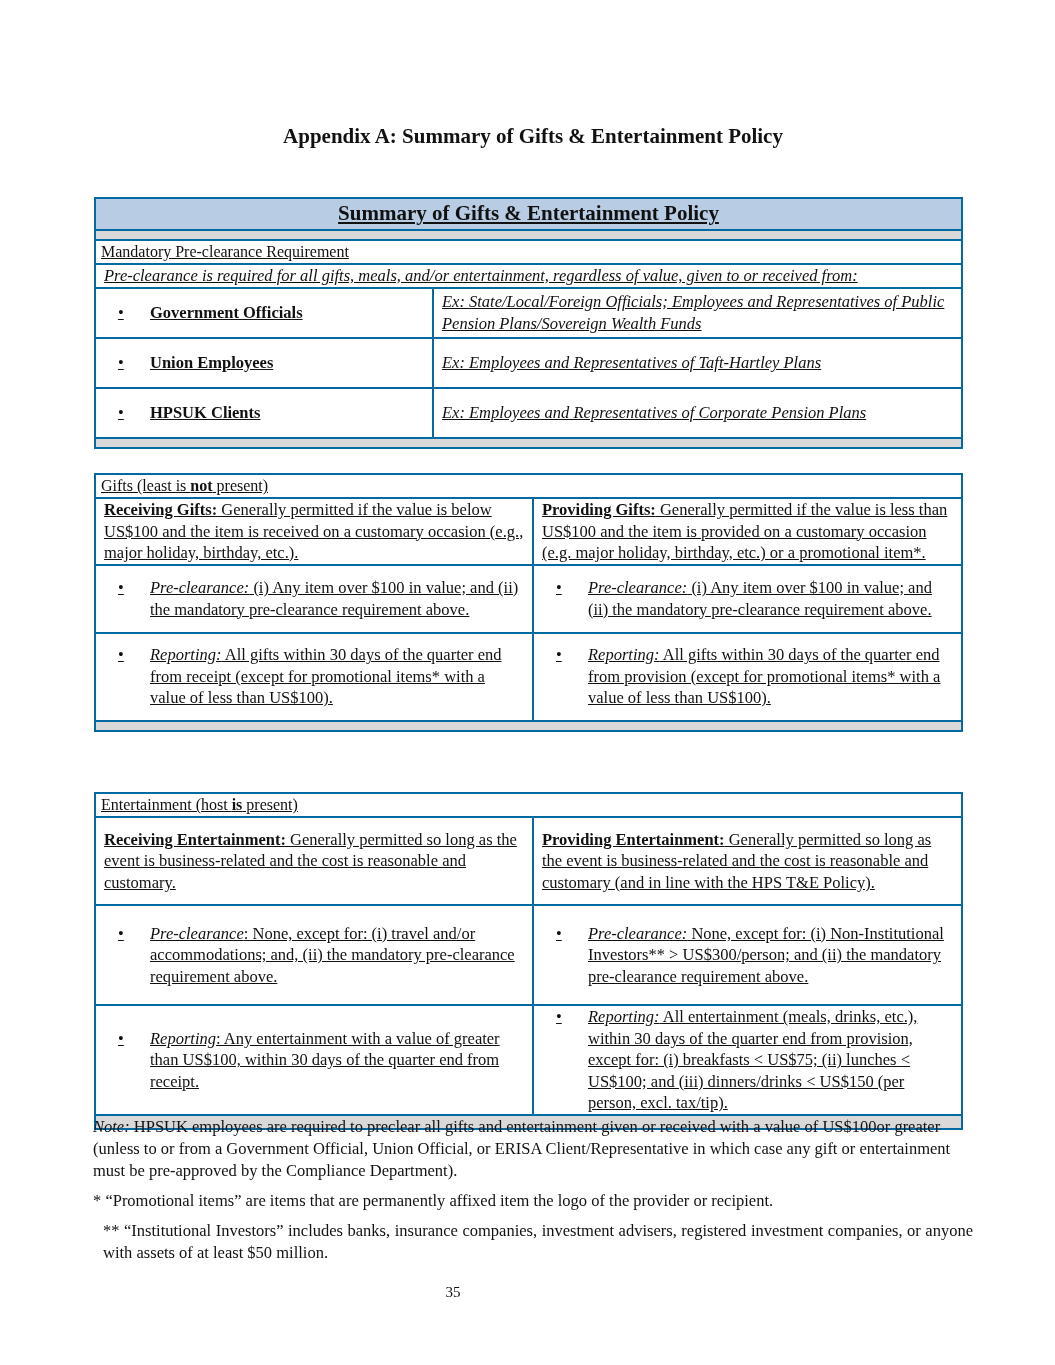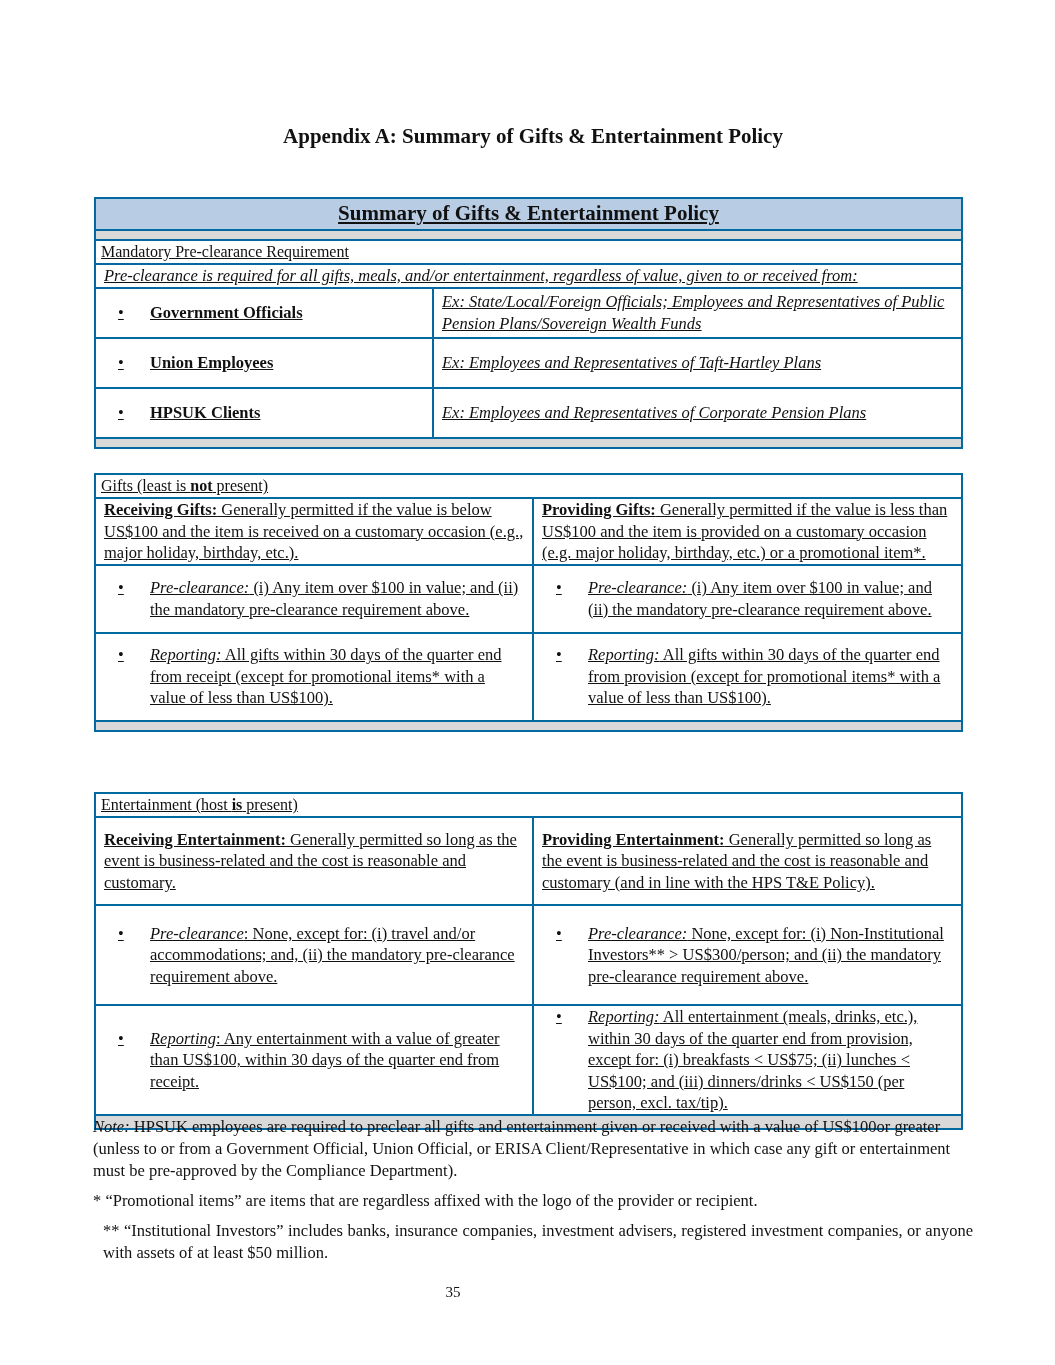--- a/index.html
+++ b/index.html
@@ -160,16 +160,16 @@
           </div>
         </td>
   </tr>
   <tr class="sep">
         <td colspan="2" style="height:12px;"></td>
       </tr>
 </tbody>
   </table>
 
 <div class="notes"><span class="lbl-i">Note:</span><span> HPSUK employees are required to preclear all gifts and entertainment given or received with a value of US$100or greater (unless to or from a Government Official, Union Official, or ERISA Client/Representative in which case any gift or entertainment must be pre-approved by the Compliance Department).</span></div>
-<div class="fn" style="top:1190px; left:93px;">* “Promotional items” are items that are regardless affixed with the logo of the provider or recipient.</div>
+<div class="fn" style="top:1190px; left:93px;">* “Promotional items” are items that are permanently affixed item the logo of the provider or recipient.</div>
 <div class="fn" style="top:1220px;margin-left:21px;">** “Institutional Investors” includes banks, insurance companies, investment advisers, registered investment companies, or anyone with assets of at least $50 million.</div>
 
 <div class="page-num">35</div>
 
 </body></html>

